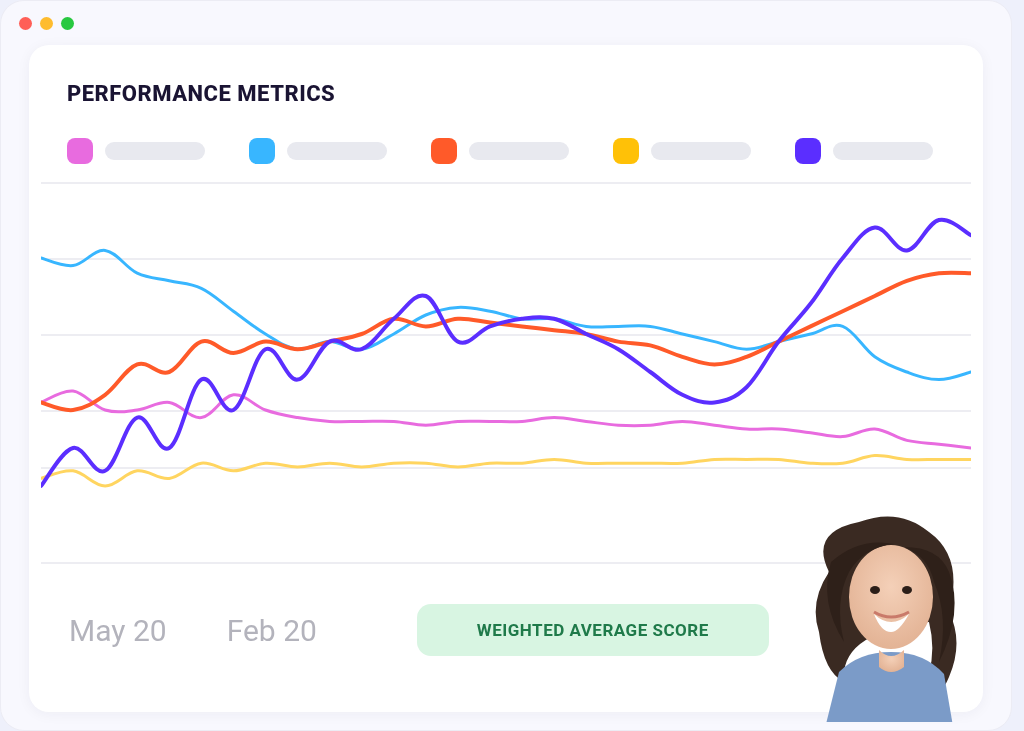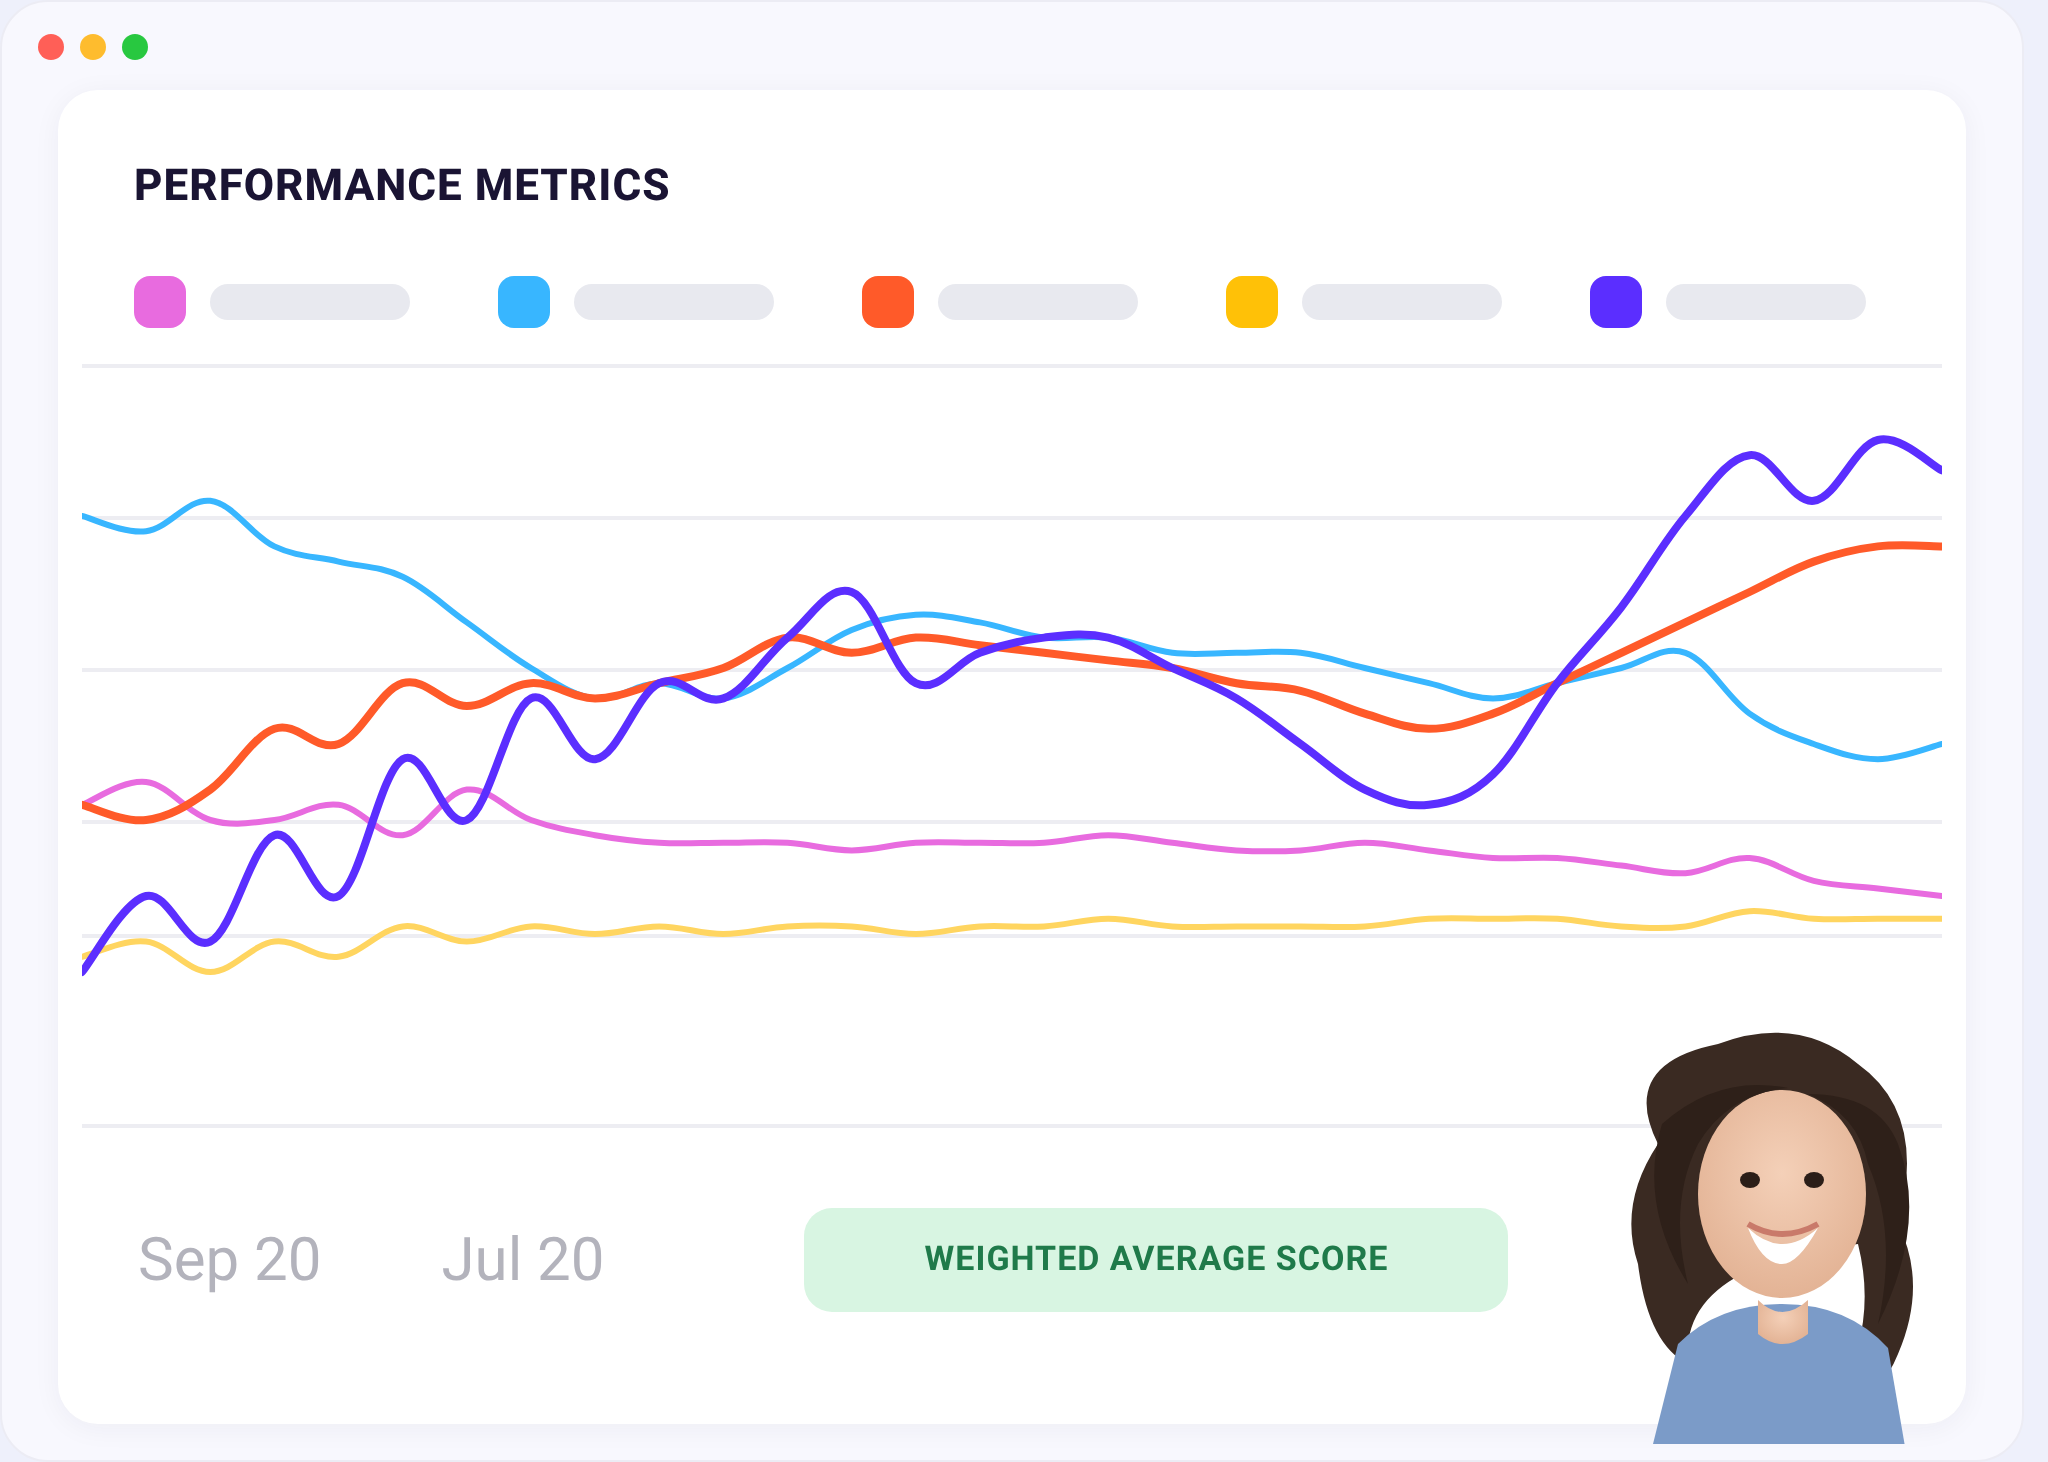--- a/index.html
+++ b/index.html
@@ -142,22 +142,22 @@
       <svg class="svg-lines" viewBox="0 0 944 380" preserveAspectRatio="none">
           <path d="M 0 220.4 C 5.859310344827586 218.348, 20.83310344827586 207.632, 32.55172413793103 209 C 44.2703448275862 210.368, 53.384827586206896 224.58, 65.10344827586206 228 C 76.82206896551723 231.42, 85.93655172413793 229.368, 97.6551724137931 228 C 109.37379310344826 226.632, 118.48827586206896 219.032, 130.20689655172413 220.4 C 141.9255172413793 221.768, 151.04 236.968, 162.75862068965517 235.6 C 174.47724137931036 234.232, 183.591724137931 214.168, 195.3103448275862 212.8 C 207.02896551724137 211.43200000000002, 216.14344827586206 223.89600000000002, 227.86206896551724 228 C 239.58068965517242 232.10399999999998, 248.69517241379307 233.548, 260.41379310344826 235.6 C 272.1324137931034 237.652, 281.24689655172415 238.716, 292.9655172413793 239.4 C 304.68413793103446 240.084, 313.7986206896552 239.4, 325.51724137931035 239.4 C 337.2358620689655 239.4, 346.3503448275862 238.716, 358.06896551724134 239.4 C 369.7875862068965 240.084, 378.90206896551723 243.20000000000002, 390.6206896551724 243.20000000000002 C 402.33931034482754 243.20000000000002, 411.4537931034483 240.084, 423.17241379310343 239.4 C 434.8910344827586 238.716, 444.0055172413793 239.4, 455.7241379310345 239.4 C 467.44275862068963 239.4, 476.55724137931037 240.084, 488.2758620689655 239.4 C 499.9944827586207 238.716, 509.10896551724136 235.6, 520.8275862068965 235.6 C 532.5462068965517 235.6, 541.6606896551724 238.032, 553.3793103448276 239.4 C 565.0979310344827 240.768, 574.2124137931035 242.51600000000002, 585.9310344827586 243.20000000000002 C 597.6496551724138 243.88400000000001, 606.7641379310345 243.88400000000001, 618.4827586206897 243.20000000000002 C 630.2013793103448 242.51600000000002, 639.3158620689655 239.4, 651.0344827586207 239.4 C 662.7531034482759 239.4, 671.8675862068966 241.83200000000002, 683.5862068965517 243.20000000000002 C 695.3048275862069 244.568, 704.4193103448275 246.316, 716.1379310344827 247 C 727.8565517241378 247.684, 736.9710344827587 246.316, 748.6896551724138 247 C 760.408275862069 247.684, 769.5227586206896 249.432, 781.2413793103448 250.79999999999998 C 792.9599999999999 252.16799999999998, 802.0744827586207 255.284, 813.7931034482758 254.6 C 825.511724137931 253.916, 834.6262068965517 246.316, 846.3448275862069 247 C 858.063448275862 247.684, 867.1779310344828 255.664, 878.8965517241379 258.4 C 890.6151724137931 261.13599999999997, 899.7296551724138 260.832, 911.448275862069 262.2 C 923.1668965517241 263.568, 938.1406896551724 265.316, 944 266" fill="none" stroke="#E86BDF" stroke-width="3" stroke-linecap="round" stroke-linejoin="round"></path>
           <path d="M 0 76 C 5.859310344827586 77.368, 20.83310344827586 84.96799999999996, 32.55172413793103 83.59999999999997 C 44.2703448275862 82.23199999999997, 53.384827586206896 67.03200000000002, 65.10344827586206 68.40000000000003 C 76.82206896551723 69.76800000000004, 85.93655172413793 85.728, 97.6551724137931 91.19999999999999 C 109.37379310344826 96.67199999999998, 118.48827586206896 96.06400000000001, 130.20689655172413 98.80000000000001 C 141.9255172413793 101.53600000000002, 151.04 100.92800000000004, 162.75862068965517 106.40000000000003 C 174.47724137931036 111.87200000000003, 183.591724137931 120.99199999999999, 195.3103448275862 129.2 C 207.02896551724137 137.408, 216.14344827586206 145.16, 227.86206896551724 152 C 239.58068965517242 158.84, 248.69517241379307 165.832, 260.41379310344826 167.2 C 272.1324137931034 168.56799999999998, 281.24689655172415 159.60000000000002, 292.9655172413793 159.60000000000002 C 304.68413793103446 159.60000000000002, 313.7986206896552 168.56799999999998, 325.51724137931035 167.2 C 337.2358620689655 165.832, 346.3503448275862 158.156, 358.06896551724134 152 C 369.7875862068965 145.844, 378.90206896551723 137.788, 390.6206896551724 133 C 402.33931034482754 128.212, 411.4537931034483 126.08399999999997, 423.17241379310343 125.39999999999998 C 434.8910344827586 124.71599999999998, 444.0055172413793 127.14799999999998, 455.7241379310345 129.2 C 467.44275862068963 131.25199999999998, 476.55724137931037 135.432, 488.2758620689655 136.79999999999998 C 499.9944827586207 138.16799999999998, 509.10896551724136 135.432, 520.8275862068965 136.79999999999998 C 532.5462068965517 138.16799999999998, 541.6606896551724 143.032, 553.3793103448276 144.4 C 565.0979310344827 145.768, 574.2124137931035 144.4, 585.9310344827586 144.4 C 597.6496551724138 144.4, 606.7641379310345 143.032, 618.4827586206897 144.4 C 630.2013793103448 145.768, 639.3158620689655 149.264, 651.0344827586207 152 C 662.7531034482759 154.736, 671.8675862068966 156.86400000000003, 683.5862068965517 159.60000000000002 C 695.3048275862069 162.336, 704.4193103448275 167.2, 716.1379310344827 167.2 C 727.8565517241378 167.2, 736.9710344827587 162.336, 748.6896551724138 159.60000000000002 C 760.408275862069 156.86400000000003, 769.5227586206896 154.736, 781.2413793103448 152 C 792.9599999999999 149.264, 802.0744827586207 140.29600000000002, 813.7931034482758 144.4 C 825.511724137931 148.504, 834.6262068965517 166.59199999999998, 846.3448275862069 174.79999999999998 C 858.063448275862 183.00799999999998, 867.1779310344828 185.896, 878.8965517241379 190 C 890.6151724137931 194.104, 899.7296551724138 197.6, 911.448275862069 197.6 C 923.1668965517241 197.6, 938.1406896551724 191.368, 944 190" fill="none" stroke="#38B6FF" stroke-width="3" stroke-linecap="round" stroke-linejoin="round"></path>
           <path d="M 0 220.4 C 5.859310344827586 221.768, 20.83310344827586 229.368, 32.55172413793103 228 C 44.2703448275862 226.632, 53.384827586206896 221.008, 65.10344827586206 212.8 C 76.82206896551723 204.592, 85.93655172413793 186.50400000000002, 97.6551724137931 182.4 C 109.37379310344826 178.296, 118.48827586206896 194.10399999999998, 130.20689655172413 190 C 141.9255172413793 185.89600000000002, 151.04 163.02000000000004, 162.75862068965517 159.60000000000002 C 174.47724137931036 156.18, 183.591724137931 170.99999999999997, 195.3103448275862 170.99999999999997 C 207.02896551724137 170.99999999999997, 216.14344827586206 160.28400000000002, 227.86206896551724 159.60000000000002 C 239.58068965517242 158.91600000000003, 248.69517241379307 167.2, 260.41379310344826 167.2 C 272.1324137931034 167.2, 281.24689655172415 162.336, 292.9655172413793 159.60000000000002 C 304.68413793103446 156.86400000000003, 313.7986206896552 156.104, 325.51724137931035 152 C 337.2358620689655 147.896, 346.3503448275862 138.16799999999998, 358.06896551724134 136.79999999999998 C 369.7875862068965 135.432, 378.90206896551723 144.4, 390.6206896551724 144.4 C 402.33931034482754 144.4, 411.4537931034483 137.48399999999998, 423.17241379310343 136.79999999999998 C 434.8910344827586 136.11599999999999, 444.0055172413793 139.232, 455.7241379310345 140.6 C 467.44275862068963 141.968, 476.55724137931037 143.032, 488.2758620689655 144.4 C 499.9944827586207 145.768, 509.10896551724136 146.83200000000002, 520.8275862068965 148.20000000000002 C 532.5462068965517 149.568, 541.6606896551724 149.948, 553.3793103448276 152 C 565.0979310344827 154.052, 574.2124137931035 157.54800000000003, 585.9310344827586 159.60000000000002 C 597.6496551724138 161.65200000000002, 606.7641379310345 160.66400000000002, 618.4827586206897 163.4 C 630.2013793103448 166.136, 639.3158620689655 171.38, 651.0344827586207 174.79999999999998 C 662.7531034482759 178.21999999999997, 671.8675862068966 182.4, 683.5862068965517 182.4 C 695.3048275862069 182.4, 704.4193103448275 178.90399999999997, 716.1379310344827 174.79999999999998 C 727.8565517241378 170.696, 736.9710344827587 165.07200000000003, 748.6896551724138 159.60000000000002 C 760.408275862069 154.12800000000001, 769.5227586206896 149.872, 781.2413793103448 144.4 C 792.9599999999999 138.928, 802.0744827586207 134.672, 813.7931034482758 129.2 C 825.511724137931 123.728, 834.6262068965517 119.472, 846.3448275862069 114 C 858.063448275862 108.528, 867.1779310344828 102.90400000000001, 878.8965517241379 98.80000000000001 C 890.6151724137931 94.69600000000001, 899.7296551724138 92.568, 911.448275862069 91.19999999999999 C 923.1668965517241 89.83199999999998, 938.1406896551724 91.19999999999999, 944 91.19999999999999" fill="none" stroke="#FF5A29" stroke-width="4" stroke-linecap="round" stroke-linejoin="round"></path>
           <path d="M 0 296.4 C 5.859310344827586 295.032, 20.83310344827586 287.432, 32.55172413793103 288.8 C 44.2703448275862 290.168, 53.384827586206896 304, 65.10344827586206 304 C 76.82206896551723 304, 85.93655172413793 290.168, 97.6551724137931 288.8 C 109.37379310344826 287.432, 118.48827586206896 297.768, 130.20689655172413 296.4 C 141.9255172413793 295.032, 151.04 282.568, 162.75862068965517 281.2 C 174.47724137931036 279.832, 183.591724137931 288.8, 195.3103448275862 288.8 C 207.02896551724137 288.8, 216.14344827586206 281.884, 227.86206896551724 281.2 C 239.58068965517242 280.51599999999996, 248.69517241379307 285, 260.41379310344826 285 C 272.1324137931034 285, 281.24689655172415 281.2, 292.9655172413793 281.2 C 304.68413793103446 281.2, 313.7986206896552 285, 325.51724137931035 285 C 337.2358620689655 285, 346.3503448275862 281.884, 358.06896551724134 281.2 C 369.7875862068965 280.51599999999996, 378.90206896551723 280.51599999999996, 390.6206896551724 281.2 C 402.33931034482754 281.884, 411.4537931034483 285, 423.17241379310343 285 C 434.8910344827586 285, 444.0055172413793 281.884, 455.7241379310345 281.2 C 467.44275862068963 280.51599999999996, 476.55724137931037 281.884, 488.2758620689655 281.2 C 499.9944827586207 280.51599999999996, 509.10896551724136 277.4, 520.8275862068965 277.4 C 532.5462068965517 277.4, 541.6606896551724 280.51599999999996, 553.3793103448276 281.2 C 565.0979310344827 281.884, 574.2124137931035 281.2, 585.9310344827586 281.2 C 597.6496551724138 281.2, 606.7641379310345 281.2, 618.4827586206897 281.2 C 630.2013793103448 281.2, 639.3158620689655 281.884, 651.0344827586207 281.2 C 662.7531034482759 280.51599999999996, 671.8675862068966 278.084, 683.5862068965517 277.4 C 695.3048275862069 276.71599999999995, 704.4193103448275 277.4, 716.1379310344827 277.4 C 727.8565517241378 277.4, 736.9710344827587 276.71599999999995, 748.6896551724138 277.4 C 760.408275862069 278.084, 769.5227586206896 280.51599999999996, 781.2413793103448 281.2 C 792.9599999999999 281.884, 802.0744827586207 282.568, 813.7931034482758 281.2 C 825.511724137931 279.832, 834.6262068965517 274.28400000000005, 846.3448275862069 273.6 C 858.063448275862 272.916, 867.1779310344828 276.716, 878.8965517241379 277.4 C 890.6151724137931 278.08399999999995, 899.7296551724138 277.4, 911.448275862069 277.4 C 923.1668965517241 277.4, 938.1406896551724 277.4, 944 277.4" fill="none" stroke="#FFD560" stroke-width="3" stroke-linecap="round" stroke-linejoin="round"></path>
           <path d="M 0 304 C 5.859310344827586 297.16, 20.83310344827586 268.736, 32.55172413793103 266 C 44.2703448275862 263.264, 53.384827586206896 294.272, 65.10344827586206 288.8 C 76.82206896551723 283.32800000000003, 85.93655172413793 239.704, 97.6551724137931 235.6 C 109.37379310344826 231.49599999999998, 118.48827586206896 272.84, 130.20689655172413 266 C 141.9255172413793 259.16, 151.04 204.44, 162.75862068965517 197.6 C 174.47724137931036 190.76, 183.591724137931 233.472, 195.3103448275862 228 C 207.02896551724137 222.528, 216.14344827586206 172.672, 227.86206896551724 167.2 C 239.58068965517242 161.72799999999998, 248.69517241379307 198.968, 260.41379310344826 197.6 C 272.1324137931034 196.232, 281.24689655172415 165.07200000000003, 292.9655172413793 159.60000000000002 C 304.68413793103446 154.12800000000001, 313.7986206896552 171.304, 325.51724137931035 167.2 C 337.2358620689655 163.09599999999998, 346.3503448275862 146.37599999999998, 358.06896551724134 136.79999999999998 C 369.7875862068965 127.22399999999999, 378.90206896551723 109.89599999999999, 390.6206896551724 114 C 402.33931034482754 118.10400000000001, 411.4537931034483 154.12800000000001, 423.17241379310343 159.60000000000002 C 434.8910344827586 165.07200000000003, 444.0055172413793 148.50400000000002, 455.7241379310345 144.4 C 467.44275862068963 140.296, 476.55724137931037 138.16799999999998, 488.2758620689655 136.79999999999998 C 499.9944827586207 135.432, 509.10896551724136 134.064, 520.8275862068965 136.79999999999998 C 532.5462068965517 139.53599999999997, 541.6606896551724 146.528, 553.3793103448276 152 C 565.0979310344827 157.472, 574.2124137931035 160.35999999999999, 585.9310344827586 167.2 C 597.6496551724138 174.04, 606.7641379310345 181.792, 618.4827586206897 190 C 630.2013793103448 198.208, 639.3158620689655 207.328, 651.0344827586207 212.8 C 662.7531034482759 218.27200000000002, 671.8675862068966 221.768, 683.5862068965517 220.4 C 695.3048275862069 219.032, 704.4193103448275 216.14399999999998, 716.1379310344827 205.2 C 727.8565517241378 194.256, 736.9710344827587 174.64800000000002, 748.6896551724138 159.60000000000002 C 760.408275862069 144.55200000000002, 769.5227586206896 136.64799999999997, 781.2413793103448 121.59999999999997 C 792.9599999999999 106.55199999999996, 802.0744827586207 89.67999999999999, 813.7931034482758 76 C 825.511724137931 62.32000000000001, 834.6262068965517 46.96800000000002, 846.3448275862069 45.60000000000002 C 858.063448275862 44.23200000000003, 867.1779310344828 69.76800000000004, 878.8965517241379 68.40000000000003 C 890.6151724137931 67.03200000000002, 899.7296551724138 40.73600000000001, 911.448275862069 38 C 923.1668965517241 35.26399999999999, 938.1406896551724 50.46399999999999, 944 53.19999999999999" fill="none" stroke="#5B2EFF" stroke-width="4" stroke-linecap="round" stroke-linejoin="round"></path>
         </svg>
     </div>
 
     <div class="xaxis">
-      <span class="xlabel">Sep 20</span>
-      <span class="xlabel">Jul 20</span>
+      <span class="xlabel">May 20</span>
+      <span class="xlabel">Feb 20</span>
       <span class="was-badge">WEIGHTED AVERAGE SCORE</span>
     </div>
 
     <div class="avatar">
       <svg viewBox="0 0 200 220">
         <defs>
           <radialGradient id="skin" cx="50%" cy="40%" r="60%">
             <stop offset="0%" stop-color="#F4D0B8"></stop>
             <stop offset="100%" stop-color="#E3B395"></stop>
           </radialGradient>

